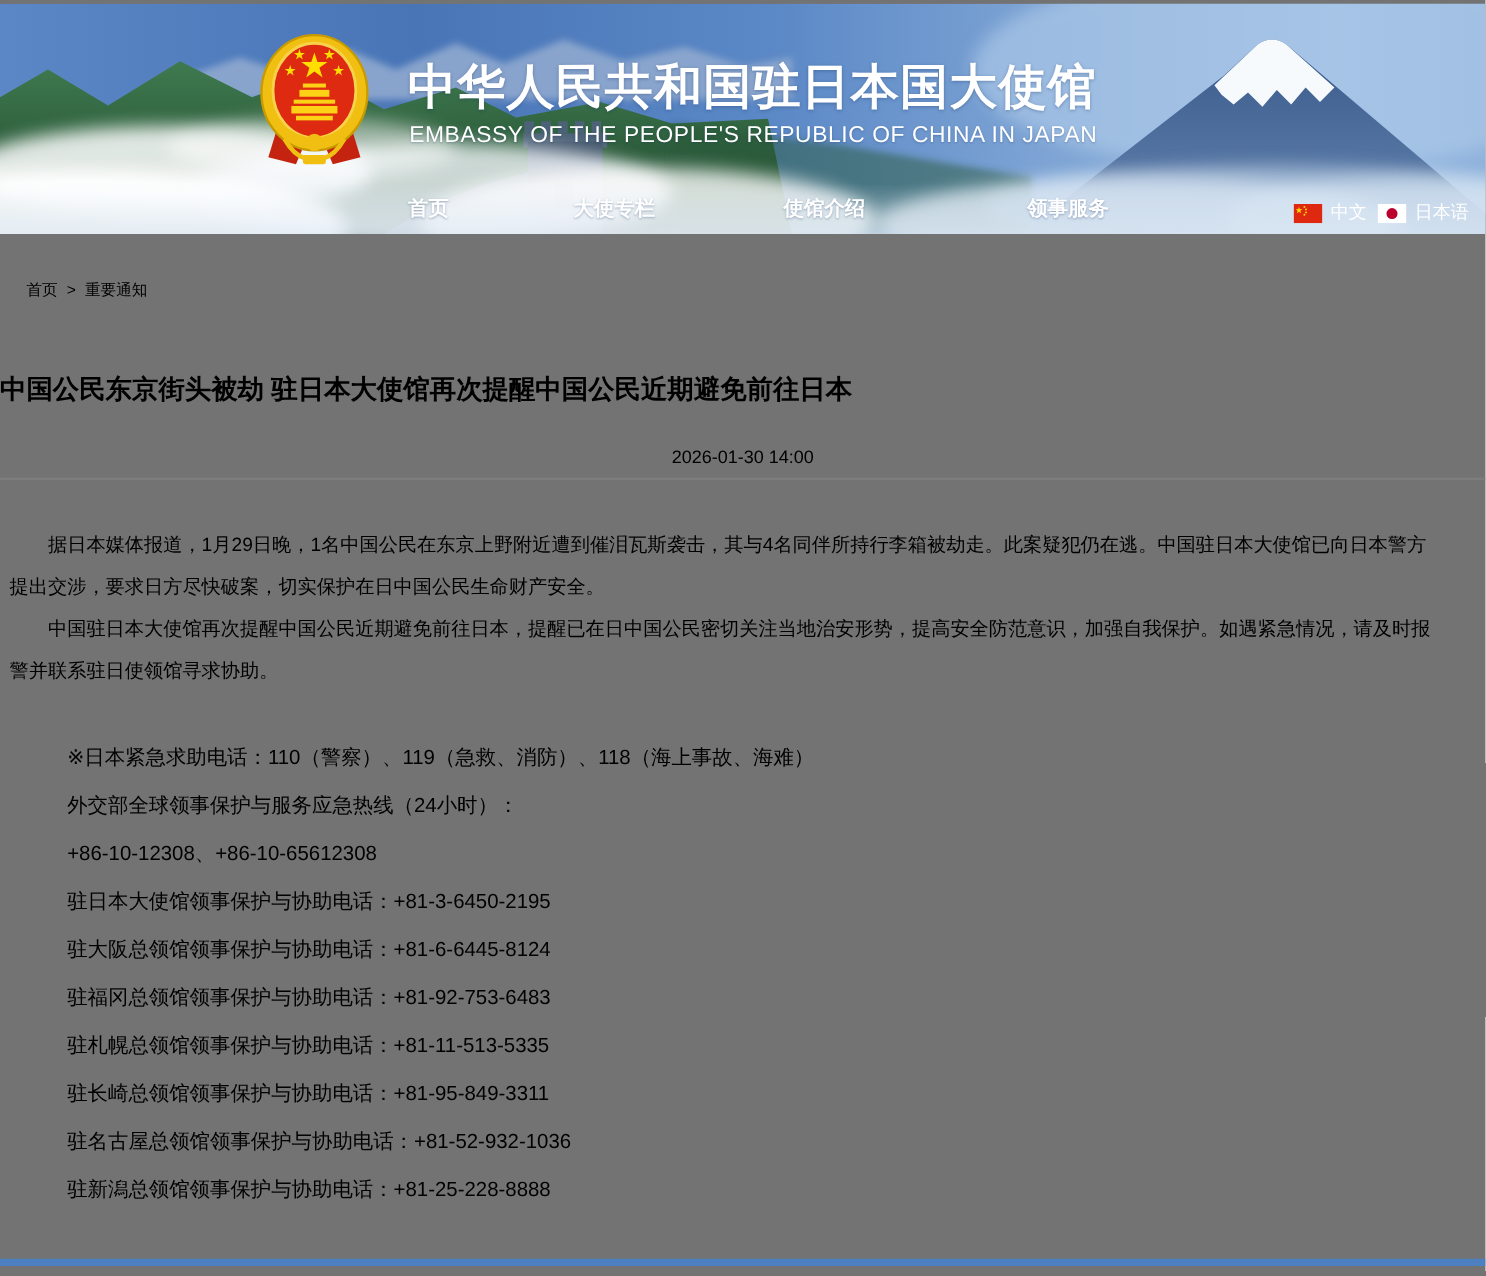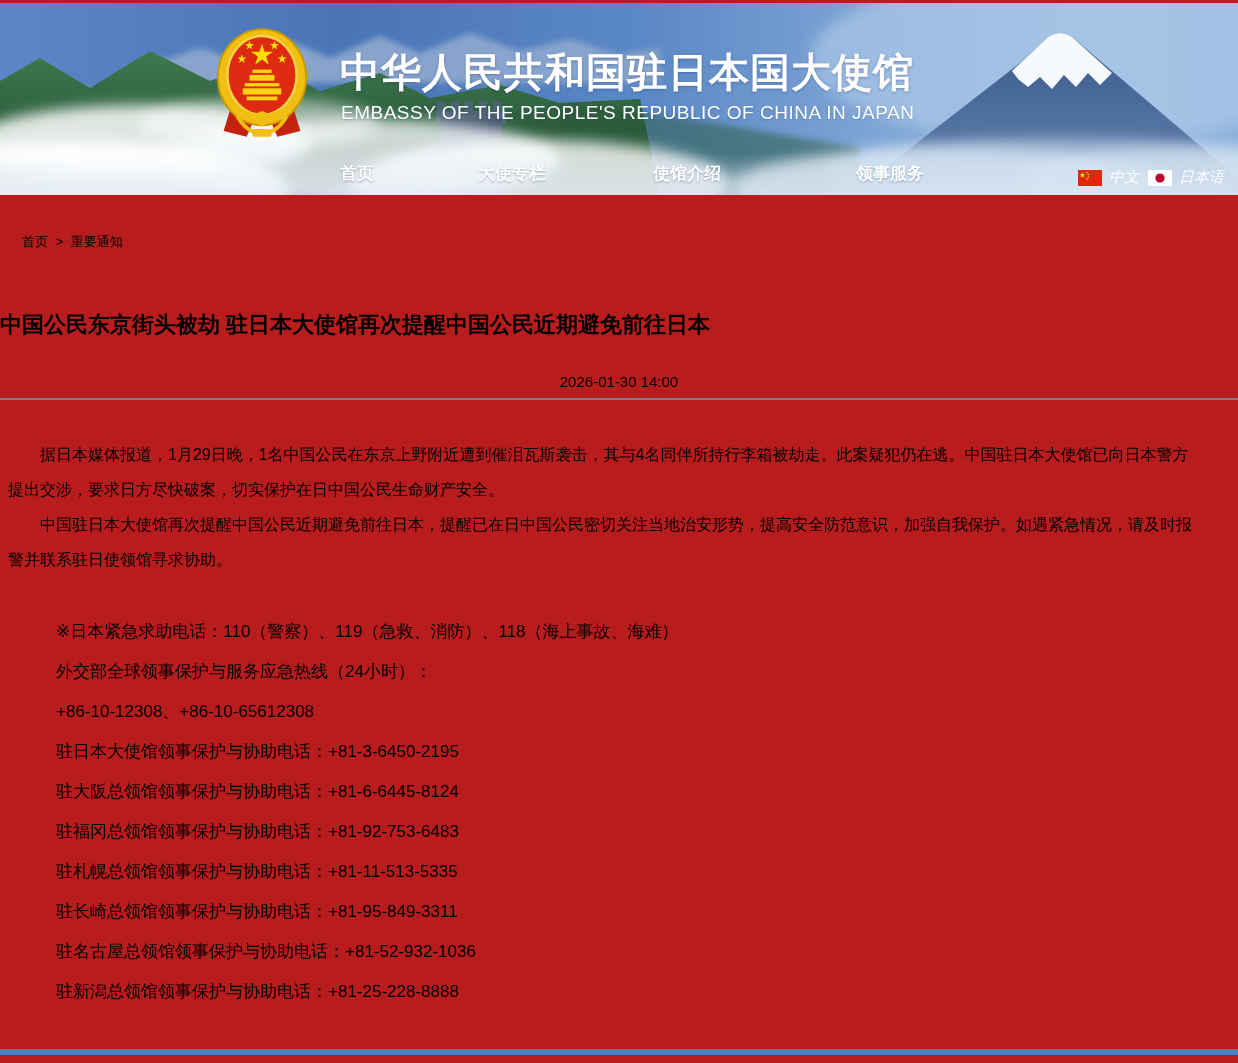--- a/index.html
+++ b/index.html
@@ -1,17 +1,17 @@
 <!DOCTYPE html>
 <html><head>
 <meta charset="utf-8">
 <style>
   html,body { margin:0; padding:0; background:#fff; }
   .page {
-    position:relative; width:1238px; height:1063px; background:#b91c1c;
+    position:relative; width:1238px; height:1063px; background:#737373;
     font-family:"Liberation Sans","DejaVu Sans",sans-serif; color:#000;
     overflow:hidden;
   }
   
   .header { position:absolute; left:0; top:3px; width:1238px; height:192px; overflow:hidden; }
   .header svg.bg { position:absolute; left:0; top:0; display:block; }
   .emblem { position:absolute; left:214px; top:20px; width:96px; height:122px; }
   .site-title {
     position:absolute; left:340px; top:42px; font-size:40px; font-weight:bold;
     color:#fff; letter-spacing:1px; white-space:nowrap;
@@ -26,21 +26,21 @@
     cursor:pointer; white-space:nowrap; text-shadow:0 1px 2px rgba(20,50,100,.35);
   }
   .nav-home    { left:340px; }
   .nav-amb     { left:478px; }
   .nav-intro   { left:653px; }
   .nav-consul  { left:856px; }
   .lang {
     position:absolute; right:14px; top:165px; display:flex; align-items:center;
     gap:9px; color:#fff; font-size:15px;
   }
-  .lang-item { display:flex; align-items:center; gap:7px; cursor:pointer;font-style:italic; }
+  .lang-item { display:flex; align-items:center; gap:7px; cursor:pointer; }
   .flag { display:block; width:24px; height:16px; }
   
   .breadcrumb { position:absolute; left:22px; top:233px; font-size:13px; color:#000; }
   .breadcrumb .home { cursor:pointer; }
   .breadcrumb .sep { margin:0 4px; }
   
   .article-title {
     position:absolute; left:0; top:310px; width:1238px; text-align:left;
     font-size:22px; font-weight:bold; color:#000;
   }

